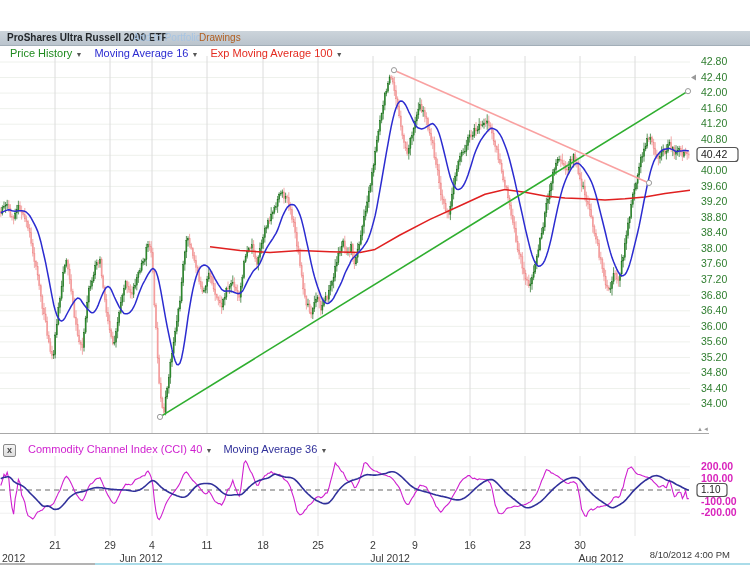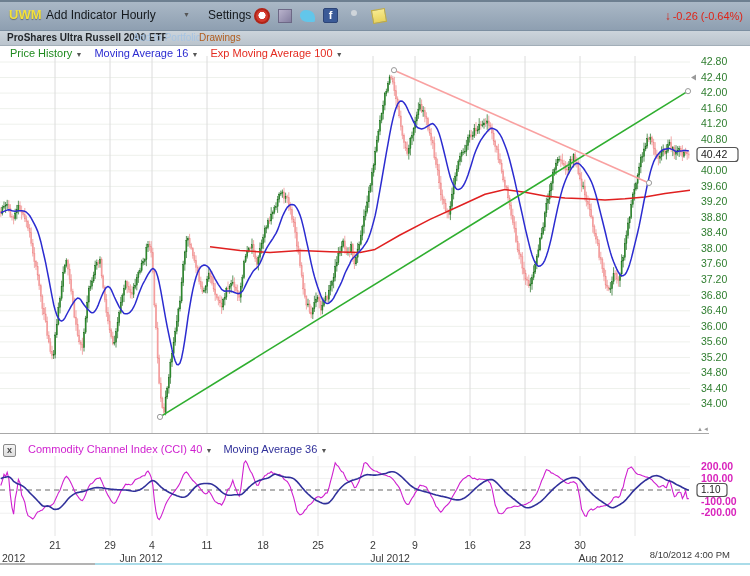--- a/index.html
+++ b/index.html
@@ -1027,34 +1027,20 @@
         <text x="2" y="559.5" fill="#3a3a3a" font-size="10.5" text-anchor="start" font-family="&quot;Liberation Sans&quot;,sans-serif" dominant-baseline="middle">2012</text>
         <text x="141" y="559.5" fill="#3a3a3a" font-size="10.5" text-anchor="middle" font-family="&quot;Liberation Sans&quot;,sans-serif" dominant-baseline="middle">Jun 2012</text>
         <text x="390" y="559.5" fill="#3a3a3a" font-size="10.5" text-anchor="middle" font-family="&quot;Liberation Sans&quot;,sans-serif" dominant-baseline="middle">Jul 2012</text>
         <text x="601" y="559.5" fill="#3a3a3a" font-size="10.5" text-anchor="middle" font-family="&quot;Liberation Sans&quot;,sans-serif" dominant-baseline="middle">Aug 2012</text>
         <text x="730" y="555" fill="#3a3a3a" font-size="9.5" text-anchor="end" font-family="&quot;Liberation Sans&quot;,sans-serif" dominant-baseline="middle">8/10/2012 4:00 PM</text>
         <line x1="0" y1="564" x2="95" y2="564" stroke="#9a9a9a" stroke-width="1.5"></line>
         <line x1="95" y1="564" x2="750" y2="564" stroke="#aadce9" stroke-width="2.2"></line>
       </g>
     </svg>
 
-  <div class="toolbar">
-    <span class="sym">UWM</span>
-    <span class="titem" style="left:46px">Add Indicator</span>
-    <span class="titem" style="left:121px">Hourly</span>
-    <span class="caret tf-caret">▼</span>
-    <span class="titem" style="left:208px">Settings</span>
-    <span class="icn ic-clock" style="left:254px"></span>
-    <span class="icn ic-cube" style="left:278px"></span>
-    <span class="icn ic-twitter" style="left:300px"></span>
-    <span class="icn ic-fb" style="left:323px">f</span>
-    <span class="icn ic-cam" style="left:347px"></span>
-    <span class="icn ic-note" style="left:372px"></span>
-    <span class="change"><span class="dn">↓</span><span>-0.26 (-0.64%)</span></span>
-  </div>
 
   <div class="subbar">
     <span class="co-name">ProShares Ultra Russell 2000 ETF</span>
     <span class="addport">Add to Portfolio</span>
     <span class="drawings">Drawings</span>
   </div>
 
   <div class="indbar">
     <span class="ind" style="color:#1f8a1f">
       <span>Price History</span>

